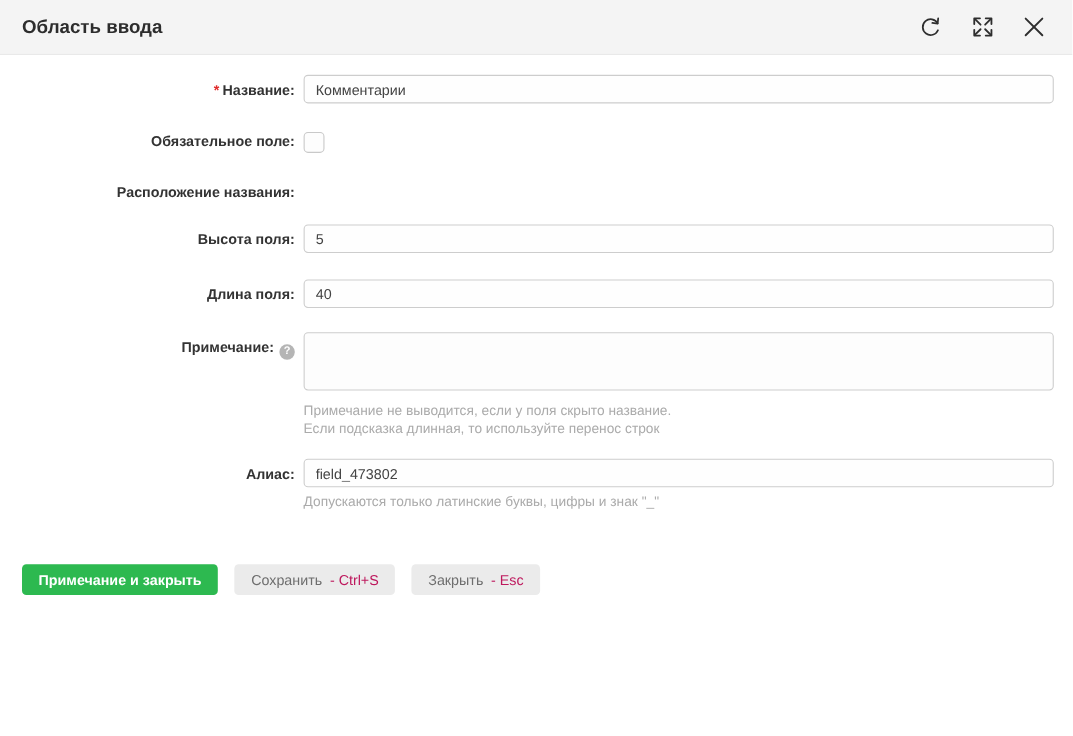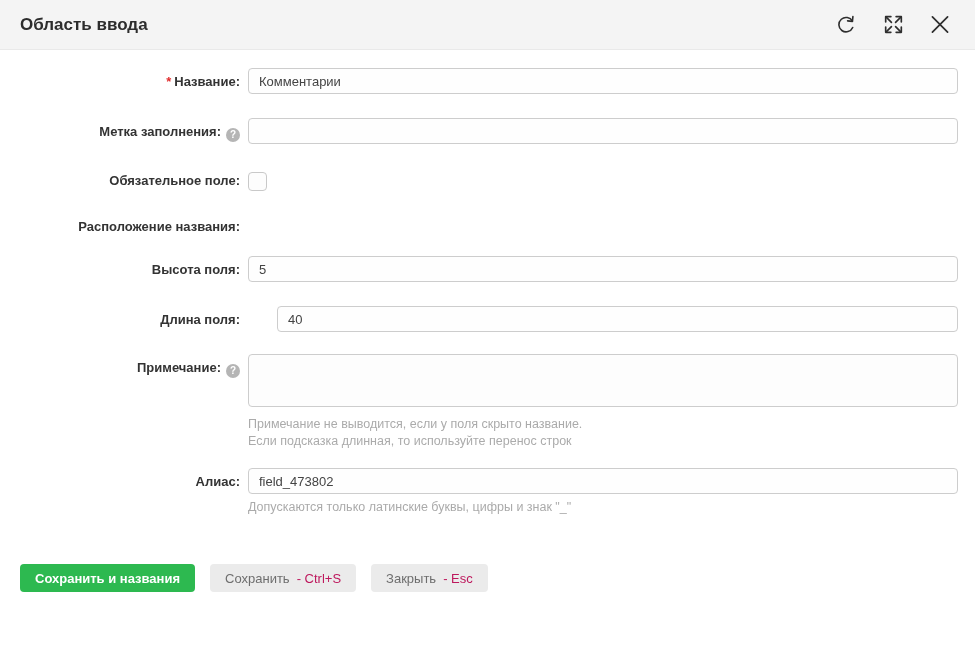--- a/index.html
+++ b/index.html
@@ -11,21 +11,21 @@
     height: 50px; background: #f4f4f4; border-bottom: 1px solid #e9e9e9;
     display: flex; align-items: center; justify-content: space-between;
     padding: 0 22px 0 20px;
   }
   .dialog-title { font-size: 17px; font-weight: 700; color: #2d2d2d; text-align: right; }
   .header-icons { display: flex; align-items: center; gap: 21px; }
   .icon-btn { width: 26px; height: 26px; display: flex; align-items: center; justify-content: center; cursor: pointer; }
   .icon-btn svg { stroke: #2e2e2e; fill: none; stroke-width: 1.6; stroke-linecap: round; stroke-linejoin: round; }
 
   
-  .form { padding-top: 18px; }
+  .form { padding-top: 18px; padding-left: 28px; }
   .row { display: flex; align-items: flex-start; }
   .row-label {
     width: 240px; flex-shrink: 0; text-align: right;
     font-size: 13px; font-weight: 700; color: #333; padding-top: 6px; line-height: 15px;
   }
   .row-control { flex: 1; margin-left: 8px; margin-right: 17px; border-radius: 10px; }
   .req { color: #e02b2b; margin-right: 3px; }
   .help-badge {
     display: inline-block; width: 14px; height: 14px; border-radius: 50%;
     background: #b5b5b5; color: #fff; font-size: 10px; font-weight: 700;
@@ -60,21 +60,21 @@
   }
   .radio.selected::after {
     content: ""; position: absolute; left: 6px; top: 6px;
     width: 6px; height: 6px; border-radius: 50%; background: #44503f;
   }
   .radio-label { font-size: 13px; font-weight: 700; color: #333; margin-left: 10px; line-height: 18px; }
 
   
   .mb24 { margin-bottom: 24px; }
   .mb26 { margin-bottom: 26px; }
-  .mb22 { margin-bottom: 22px; gap: 29px; }
+  .mb22 { margin-bottom: 22px; }
   .mb18 { margin-bottom: 18px; }
 
   
   .footer { display: flex; align-items: center; gap: 15px; padding-left: 20px; margin-top: 48px; }
   .btn {
     display: inline-flex; align-items: center; justify-content: center;
     height: 28px; padding: 0 15px; border-radius: 4px; font-size: 13px; cursor: pointer;
     border: none; white-space: nowrap;
   }
   .btn-primary { background: #2db950; color: #ffffff; font-weight: 700; }
@@ -116,26 +116,20 @@
 
 <div class="form">
 
   <div class="row mb24">
     <div class="row-label"><span class="req">*</span><span>Название:</span></div>
     <div class="row-control">
       <input type="text" class="text-input" value="Комментарии" style="">
     </div>
   </div>
 
-  <div class="row mb26">
-    <div class="row-label"><span>Метка заполнения:</span><span class="help-badge">?</span></div>
-    <div class="row-control">
-      <input type="text" class="text-input" value="" style="">
-    </div>
-  </div>
 
   <div class="row mb26">
     <div class="row-label" style="padding-top:3px;">Обязательное поле:</div>
     <div class="row-control">
       <div class="checkbox"></div>
     </div>
   </div>
 
   <div class="row mb22">
     <div class="row-label" style="padding-top:2px;">Расположение названия:</div>
@@ -168,21 +162,21 @@
     <div class="row-label">Алиас:</div>
     <div class="row-control">
       <input type="text" class="text-input" value="field_473802" style="">
       <div class="hint">Допускаются только латинские буквы, цифры и знак "_"</div>
     </div>
   </div>
 
 </div>
 
 <div class="footer">
-  <button class="btn btn-primary">Сохранить и названия</button>
+  <button class="btn btn-primary">Примечание и закрыть</button>
   <button class="btn btn-secondary">
       <span>Сохранить</span>
       <span class="key-hint">- Ctrl+S</span>
     </button>
   <button class="btn btn-secondary">
       <span>Закрыть</span>
       <span class="key-hint">- Esc</span>
     </button>
 </div>
 

